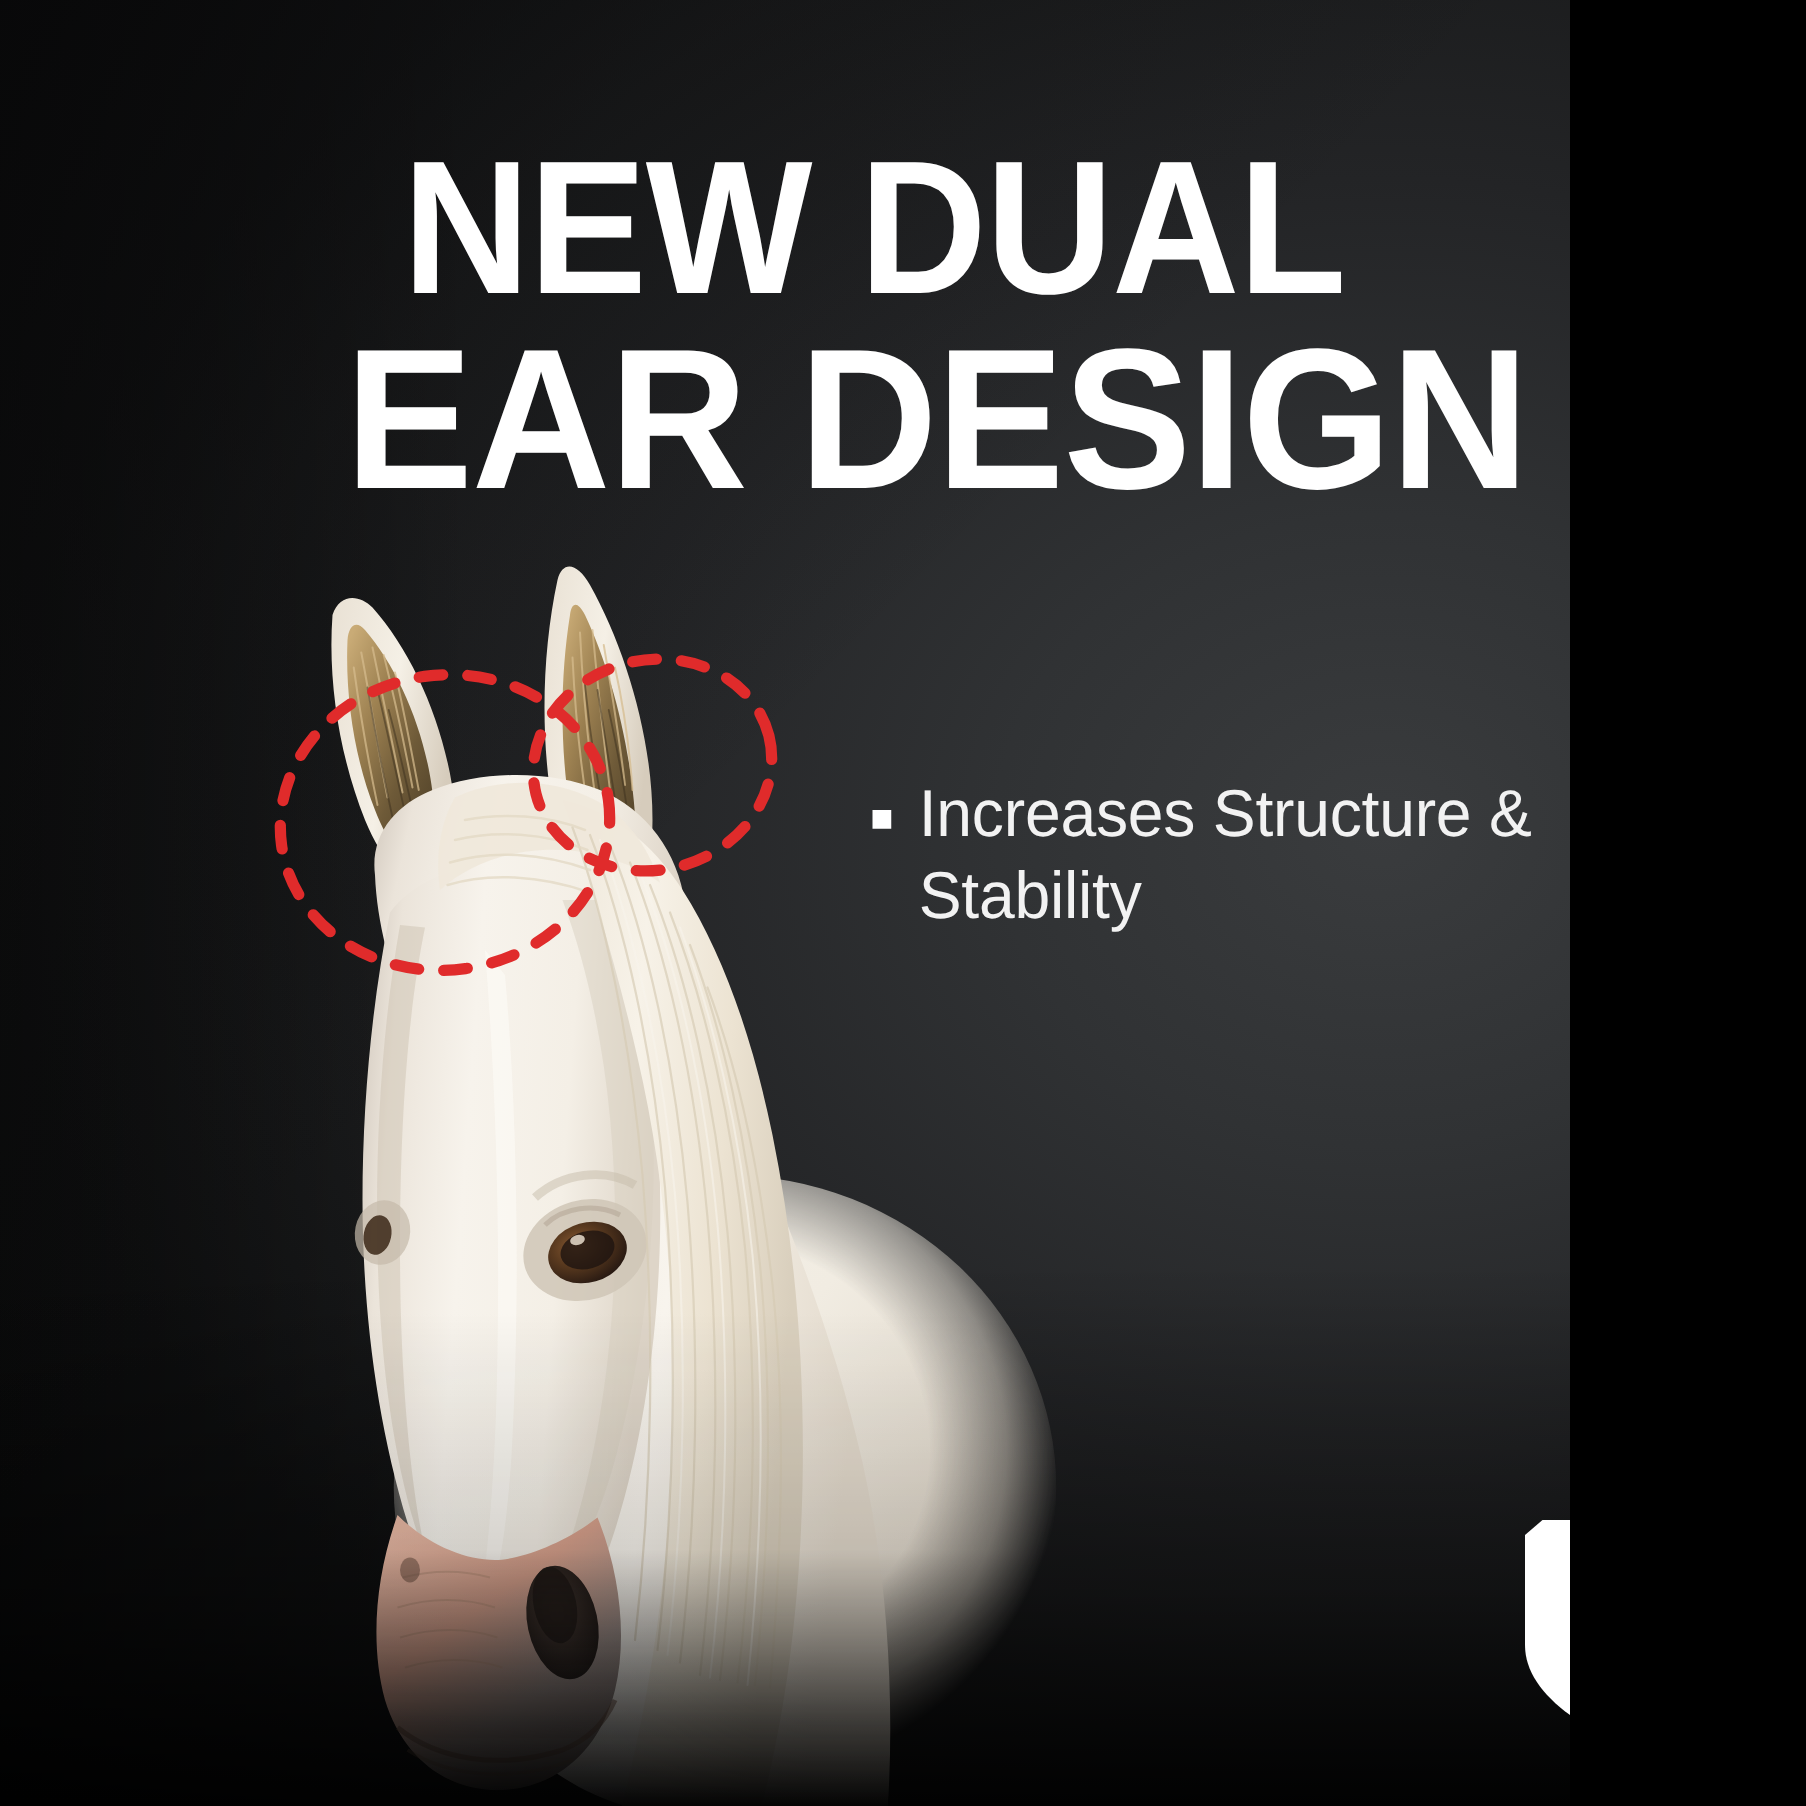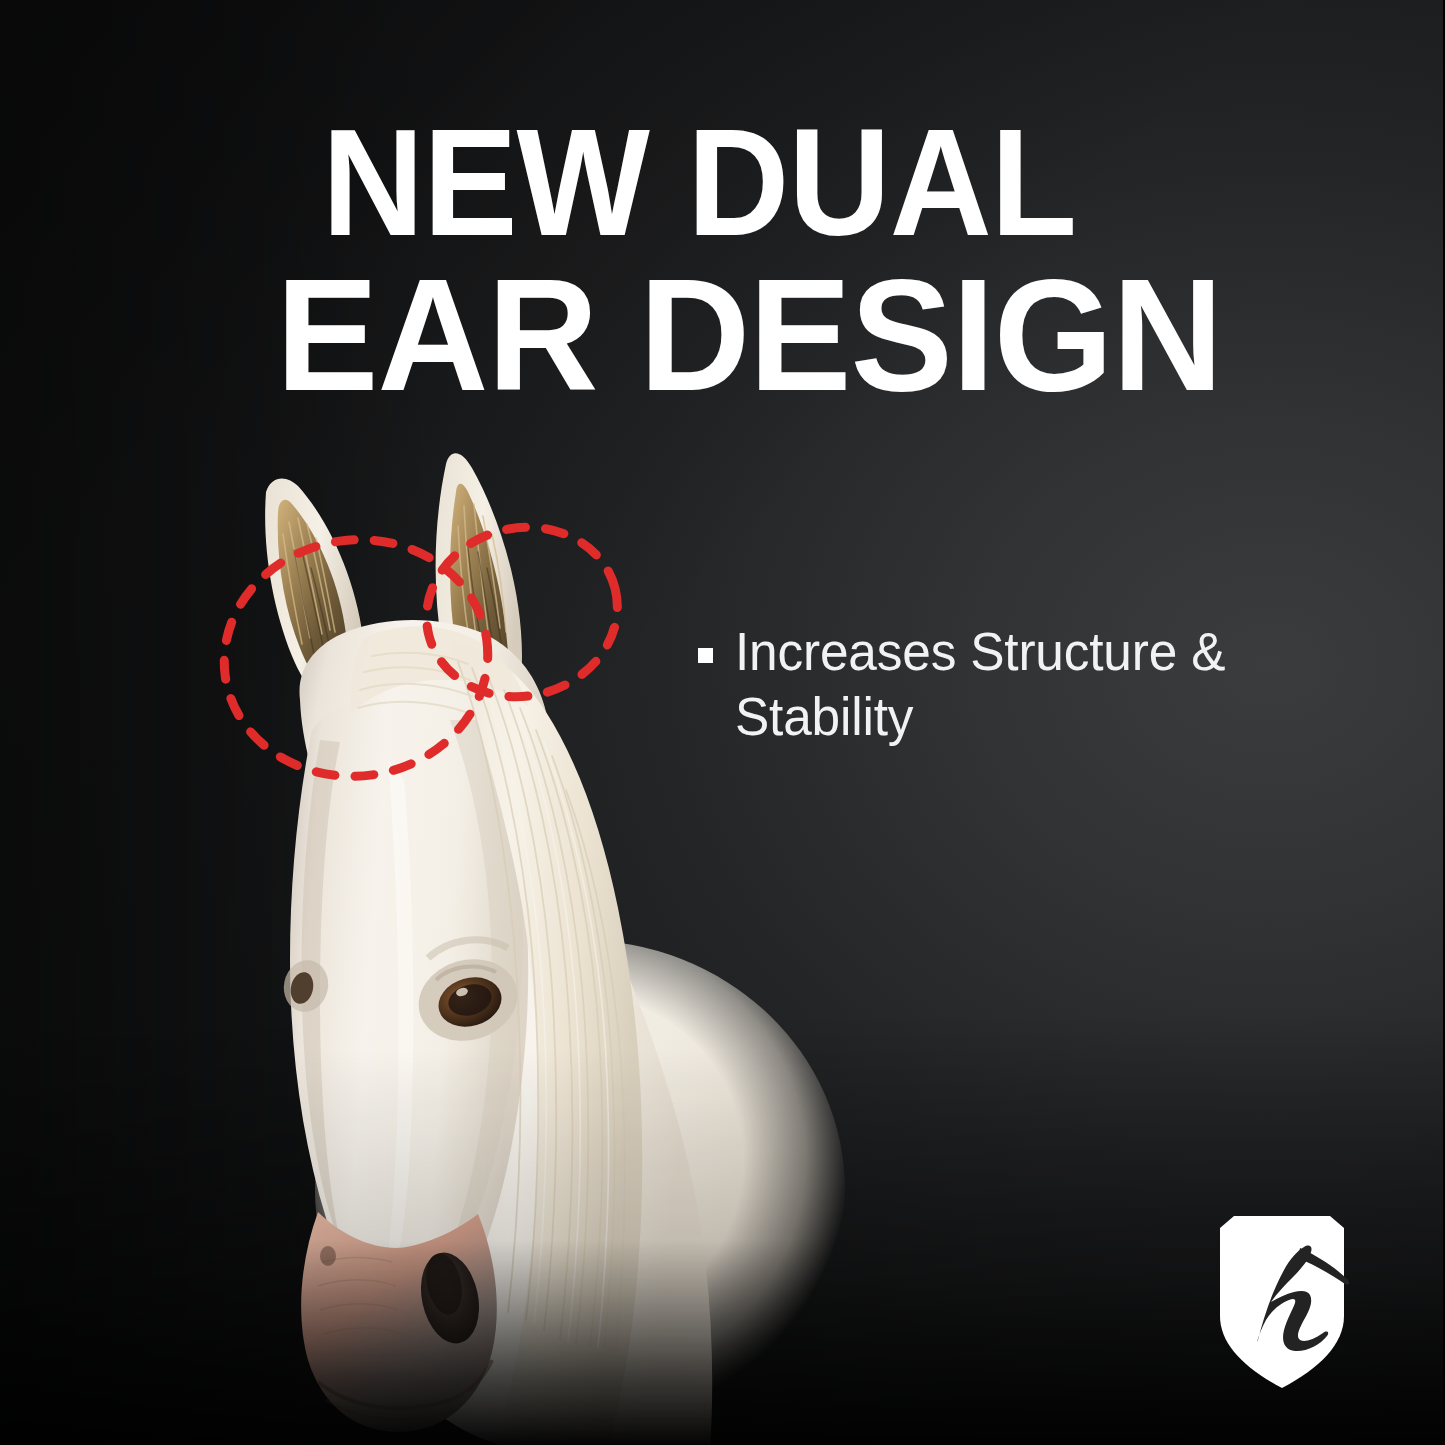--- a/index.html
+++ b/index.html
@@ -2,21 +2,21 @@
 <html><head>
 <meta charset="utf-8">
 <style>
   html, body {
     margin: 0;
     padding: 0;
     background: #000;
   }
   #ad {
     position: relative;
-    width: 1443px;
+    width: 1256px;
     height: 1445px;
     overflow: hidden;
     font-family: "Liberation Sans", sans-serif;
     background: #15803d;
   }
 
   
   .bg-base {
     position: absolute;
     inset: 0;

